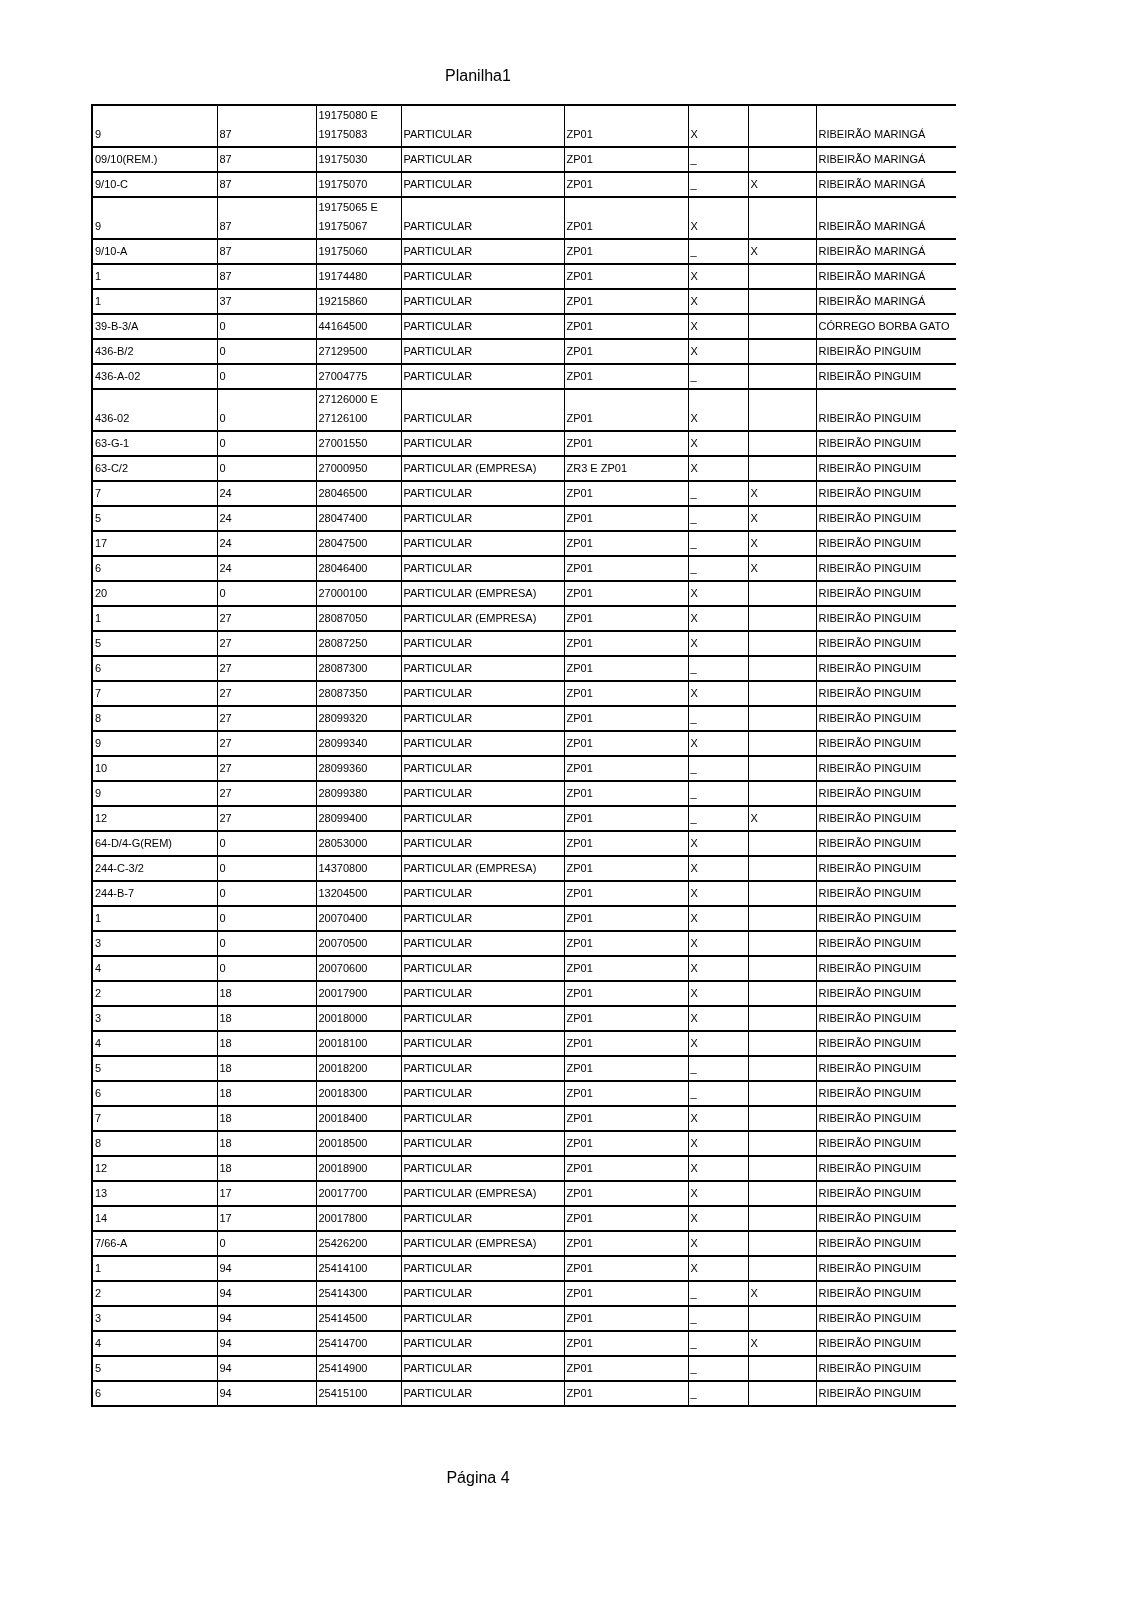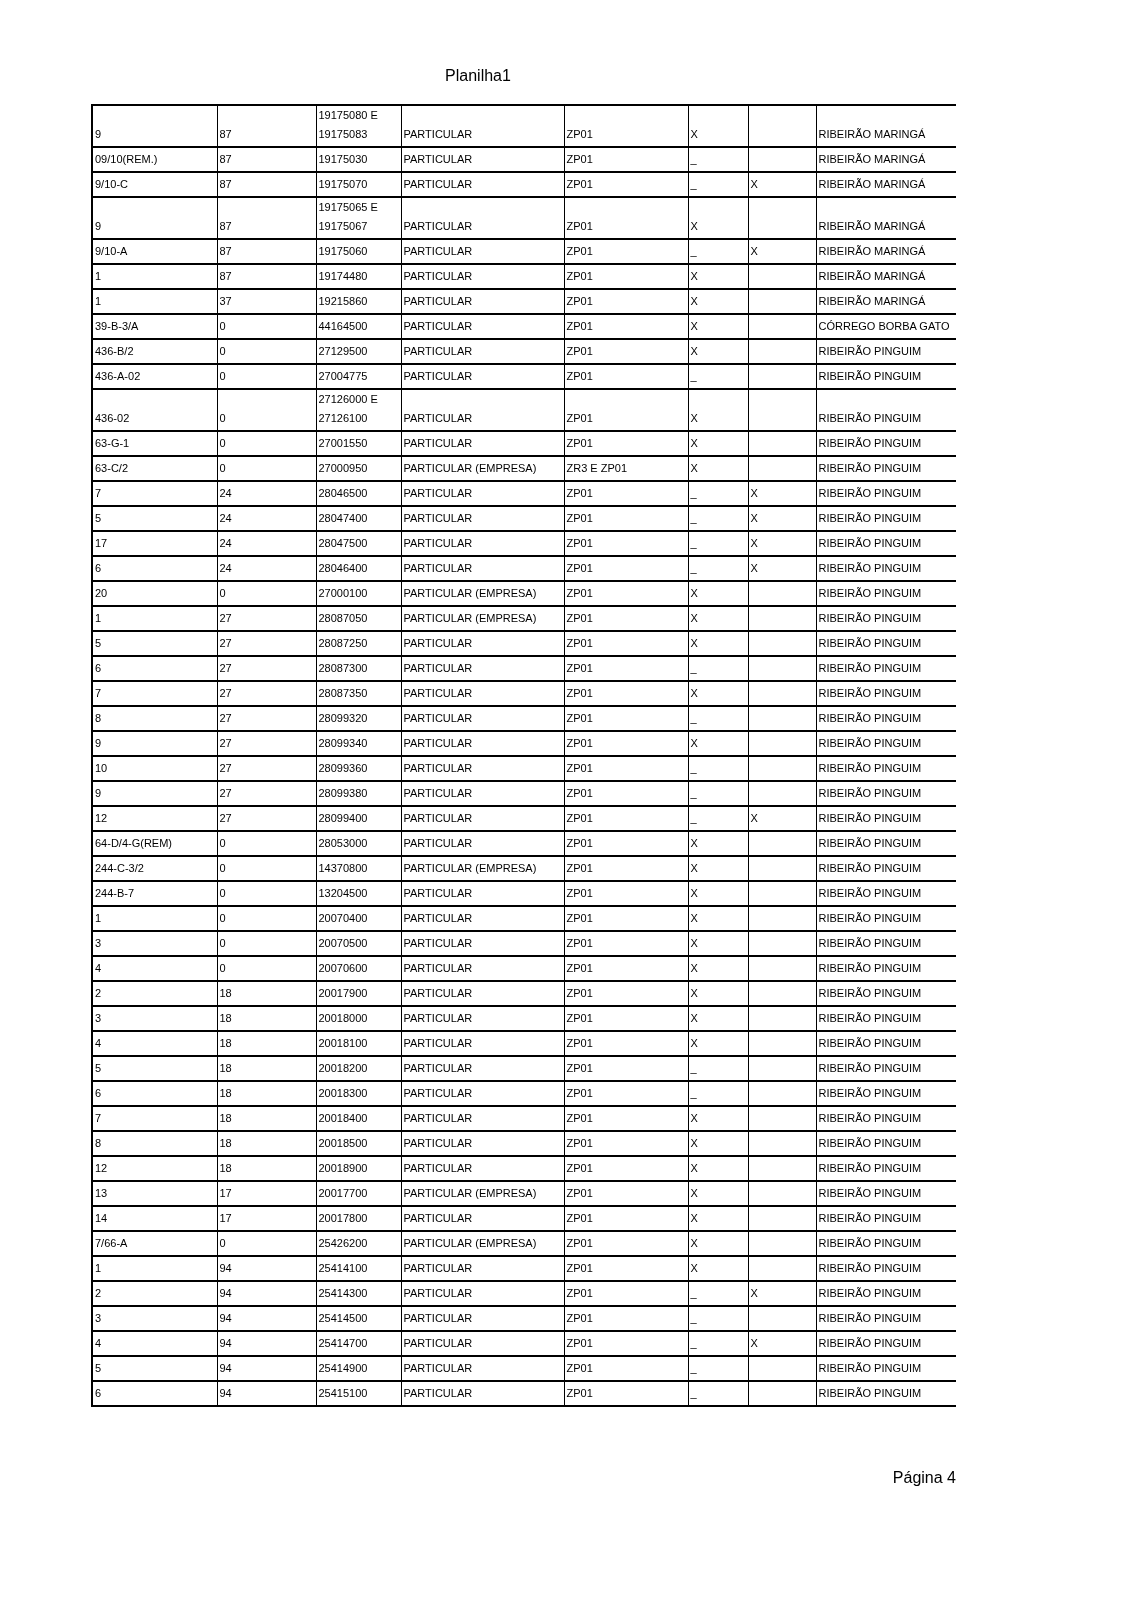--- a/index.html
+++ b/index.html
@@ -55,21 +55,21 @@
   col.c4 { width: 163px; }
   col.c5 { width: 124px; }
   col.c6 { width: 60px; }
   col.c7 { width: 68px; }
   col.c8 { width: 162px; }
   .sheet-footer {
     position: absolute;
     top: 1468px;
     left: 0;
     right: 0;
-    text-align: right;
+    text-align: center;
     font-size: 16px;
     line-height: 20px;
     color: #000000;
   }
 </style>
 </head>
 <body>
 
 <div class="sheet">
   <div class="sheet-title">Planilha1</div>

